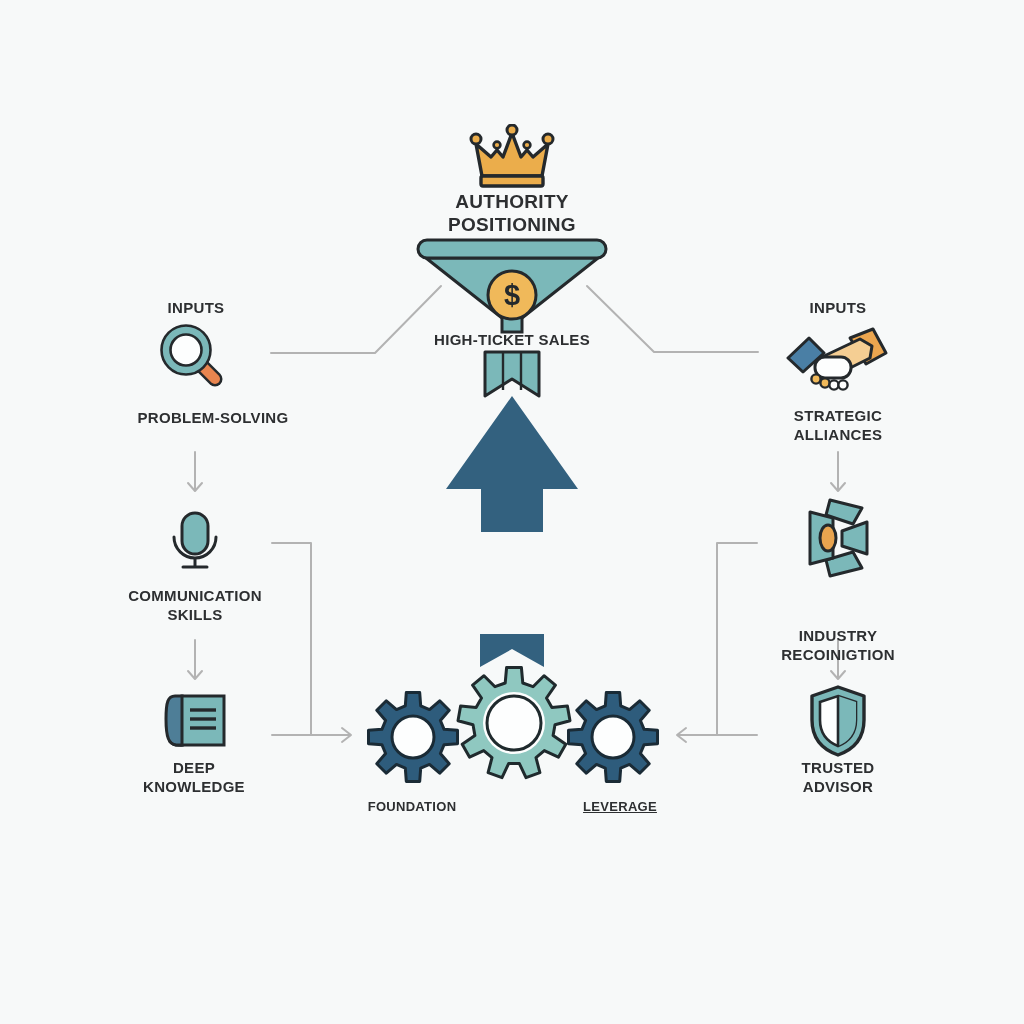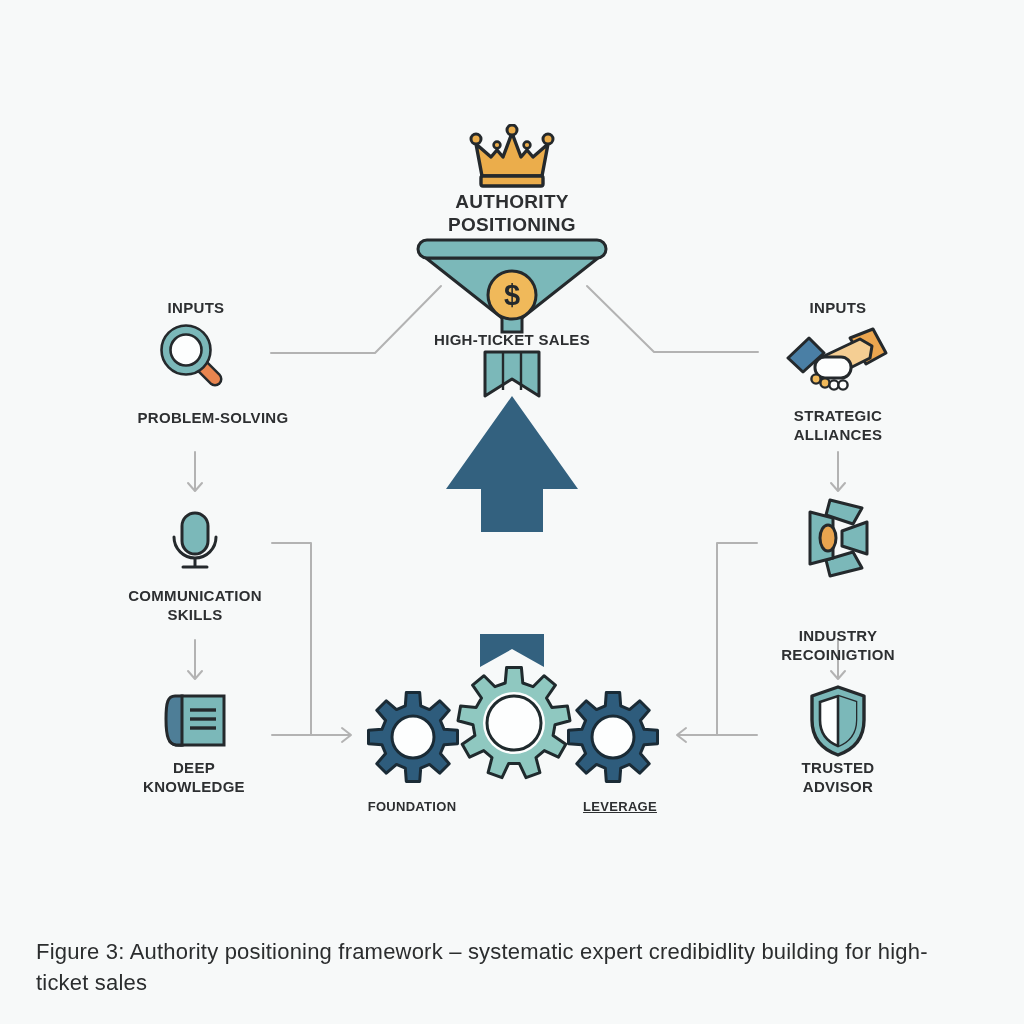--- a/index.html
+++ b/index.html
@@ -172,15 +172,14 @@
     <svg width="64" height="76" viewBox="0 0 64 76">
       <path d="M32,3 L58,12 V36 C58,56 46,66 32,71 C18,66 6,56 6,36 V12 Z" fill="#7bb8b9" stroke="#24292c" stroke-width="3.4" stroke-linejoin="round"></path>
       <path d="M32,12 L50,18 V36 C50,50 42,58 32,62 C22,58 14,50 14,36 V18 Z" fill="#fdfefe" stroke="#24292c" stroke-width="2.6"></path>
       <path d="M32,12 L50,18 V36 C50,50 42,58 32,62 Z" fill="#7bb8b9"></path>
       <line x1="32" y1="12" x2="32" y2="62" stroke="#24292c" stroke-width="2.6"></line>
     </svg>
   </div>
   <div class="label" style="left:838px;top:758px;">TRUSTED
 ADVISOR</div>
 
-  <div class="caption">Figure 3: Authority positioning framework – systematic expert credibidlity building for high-ticket sales</div>
 
 </div>
 
 </body></html>

